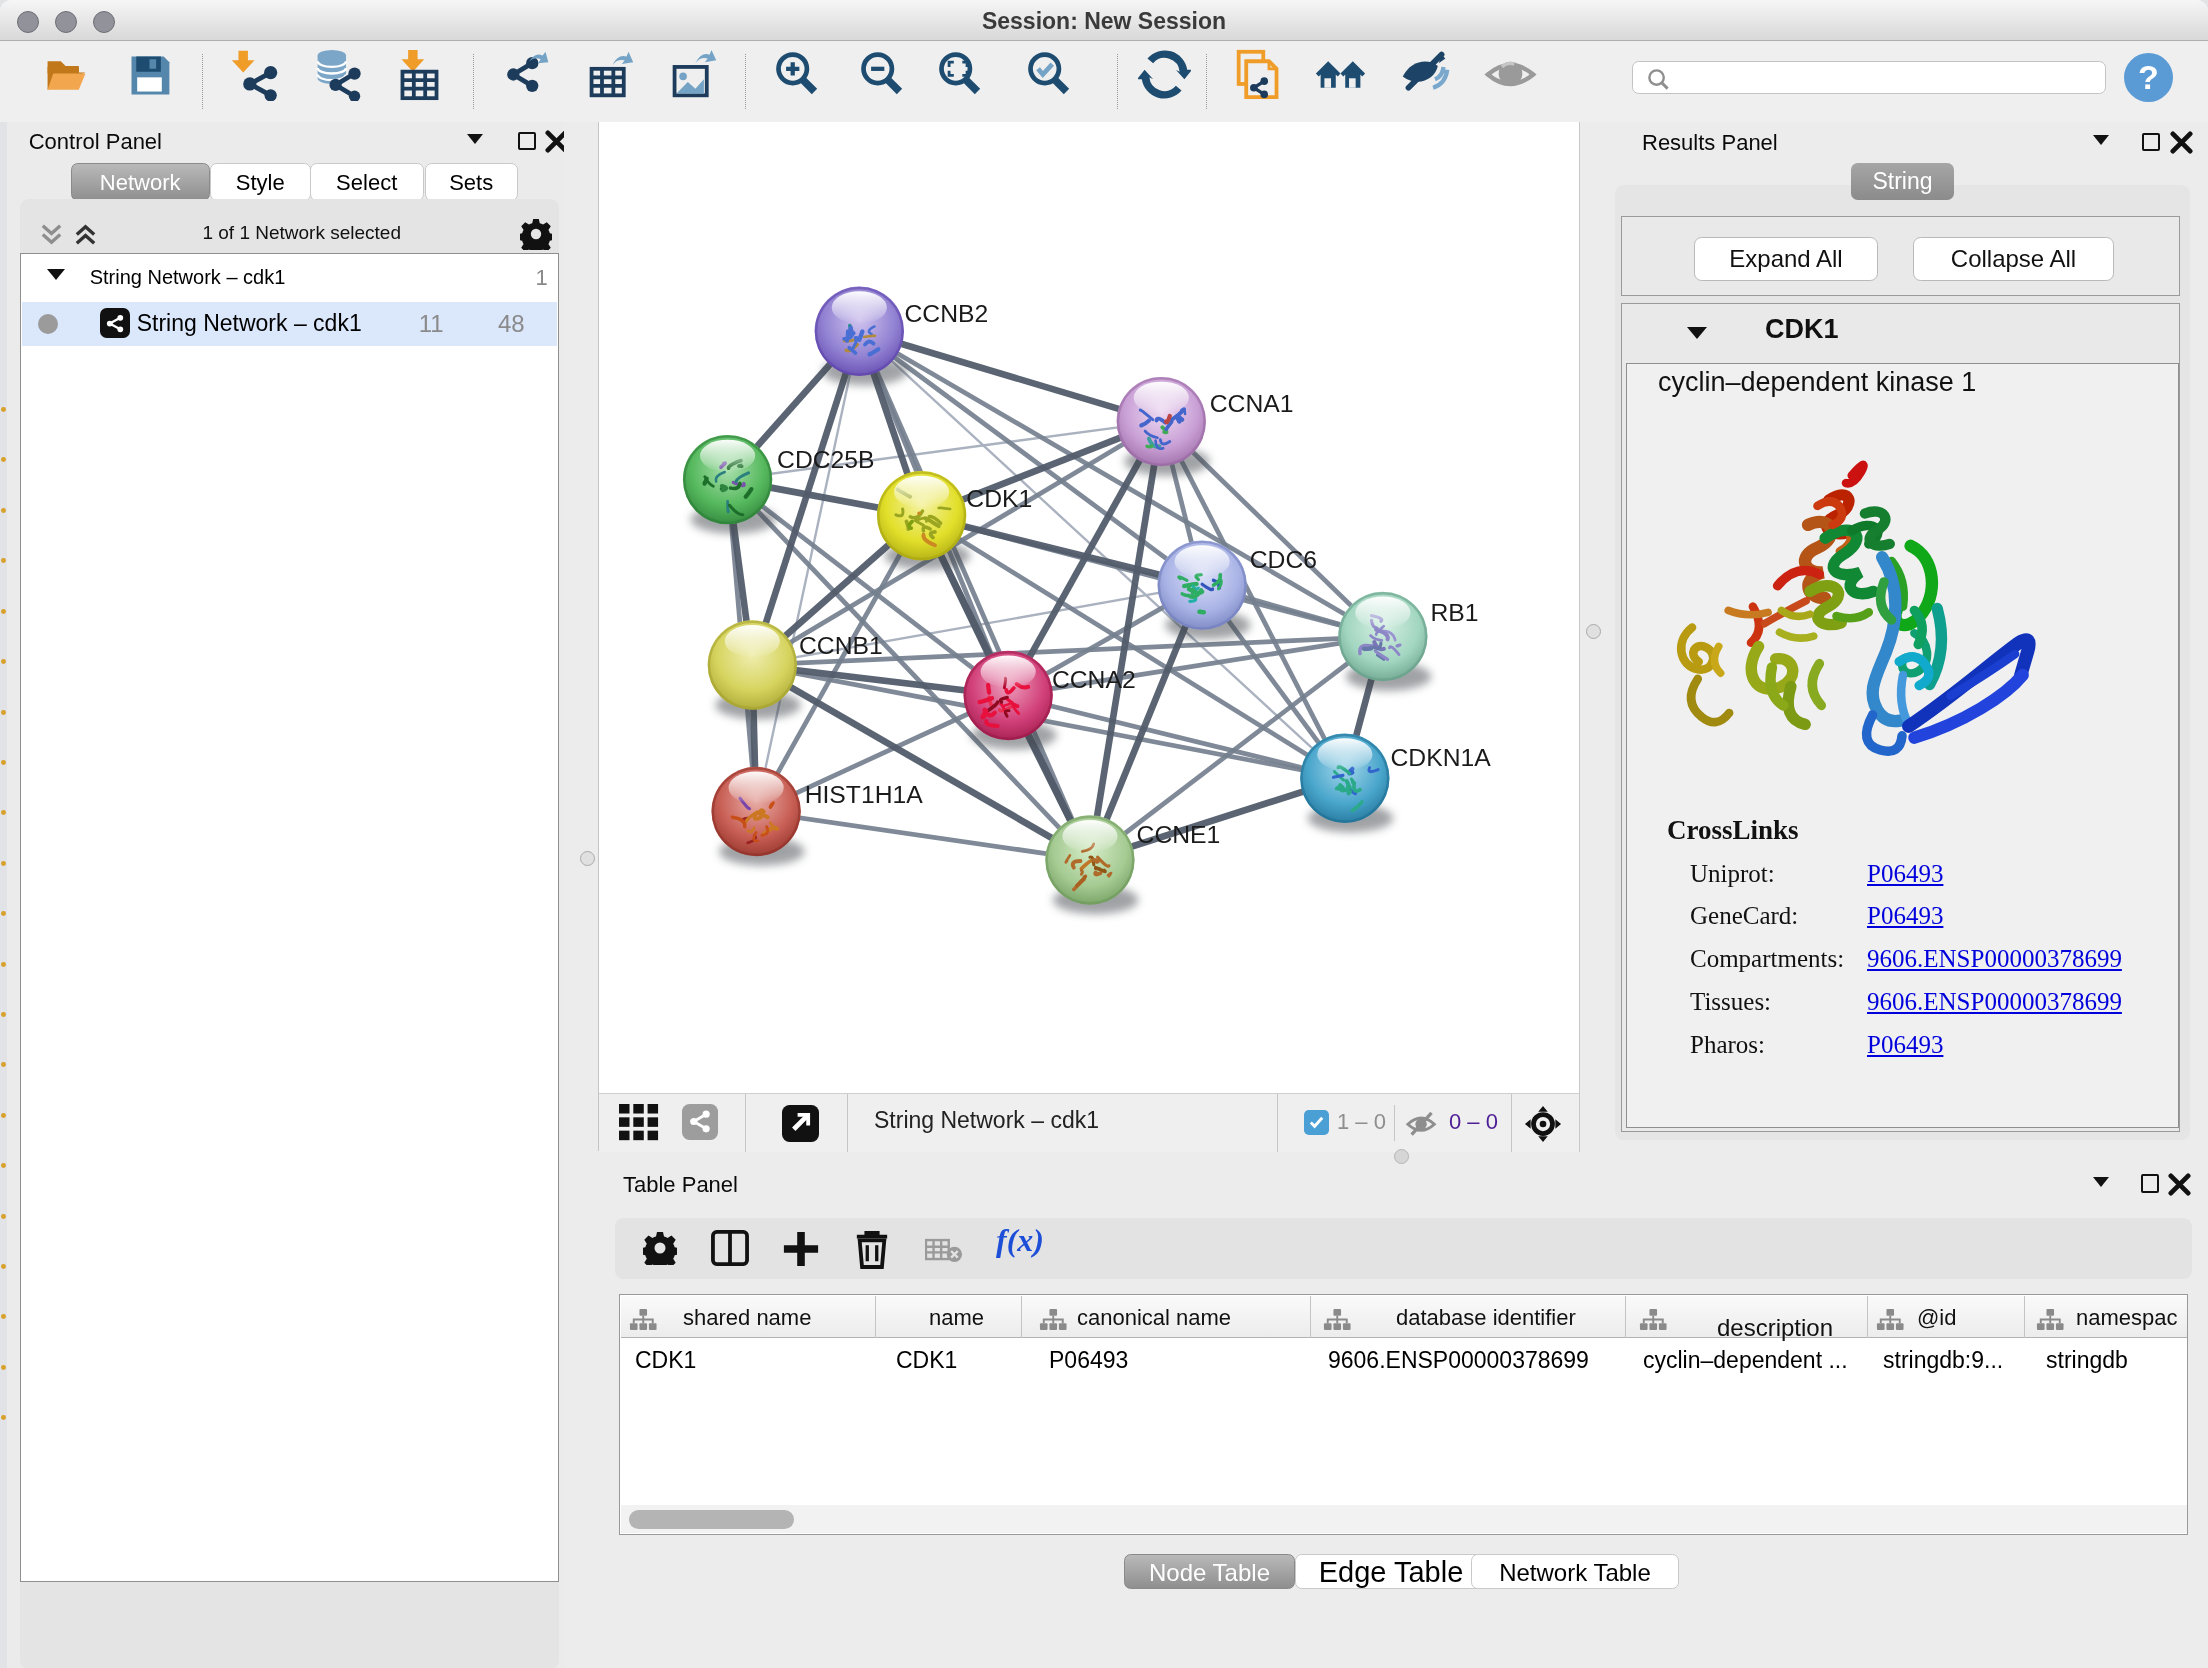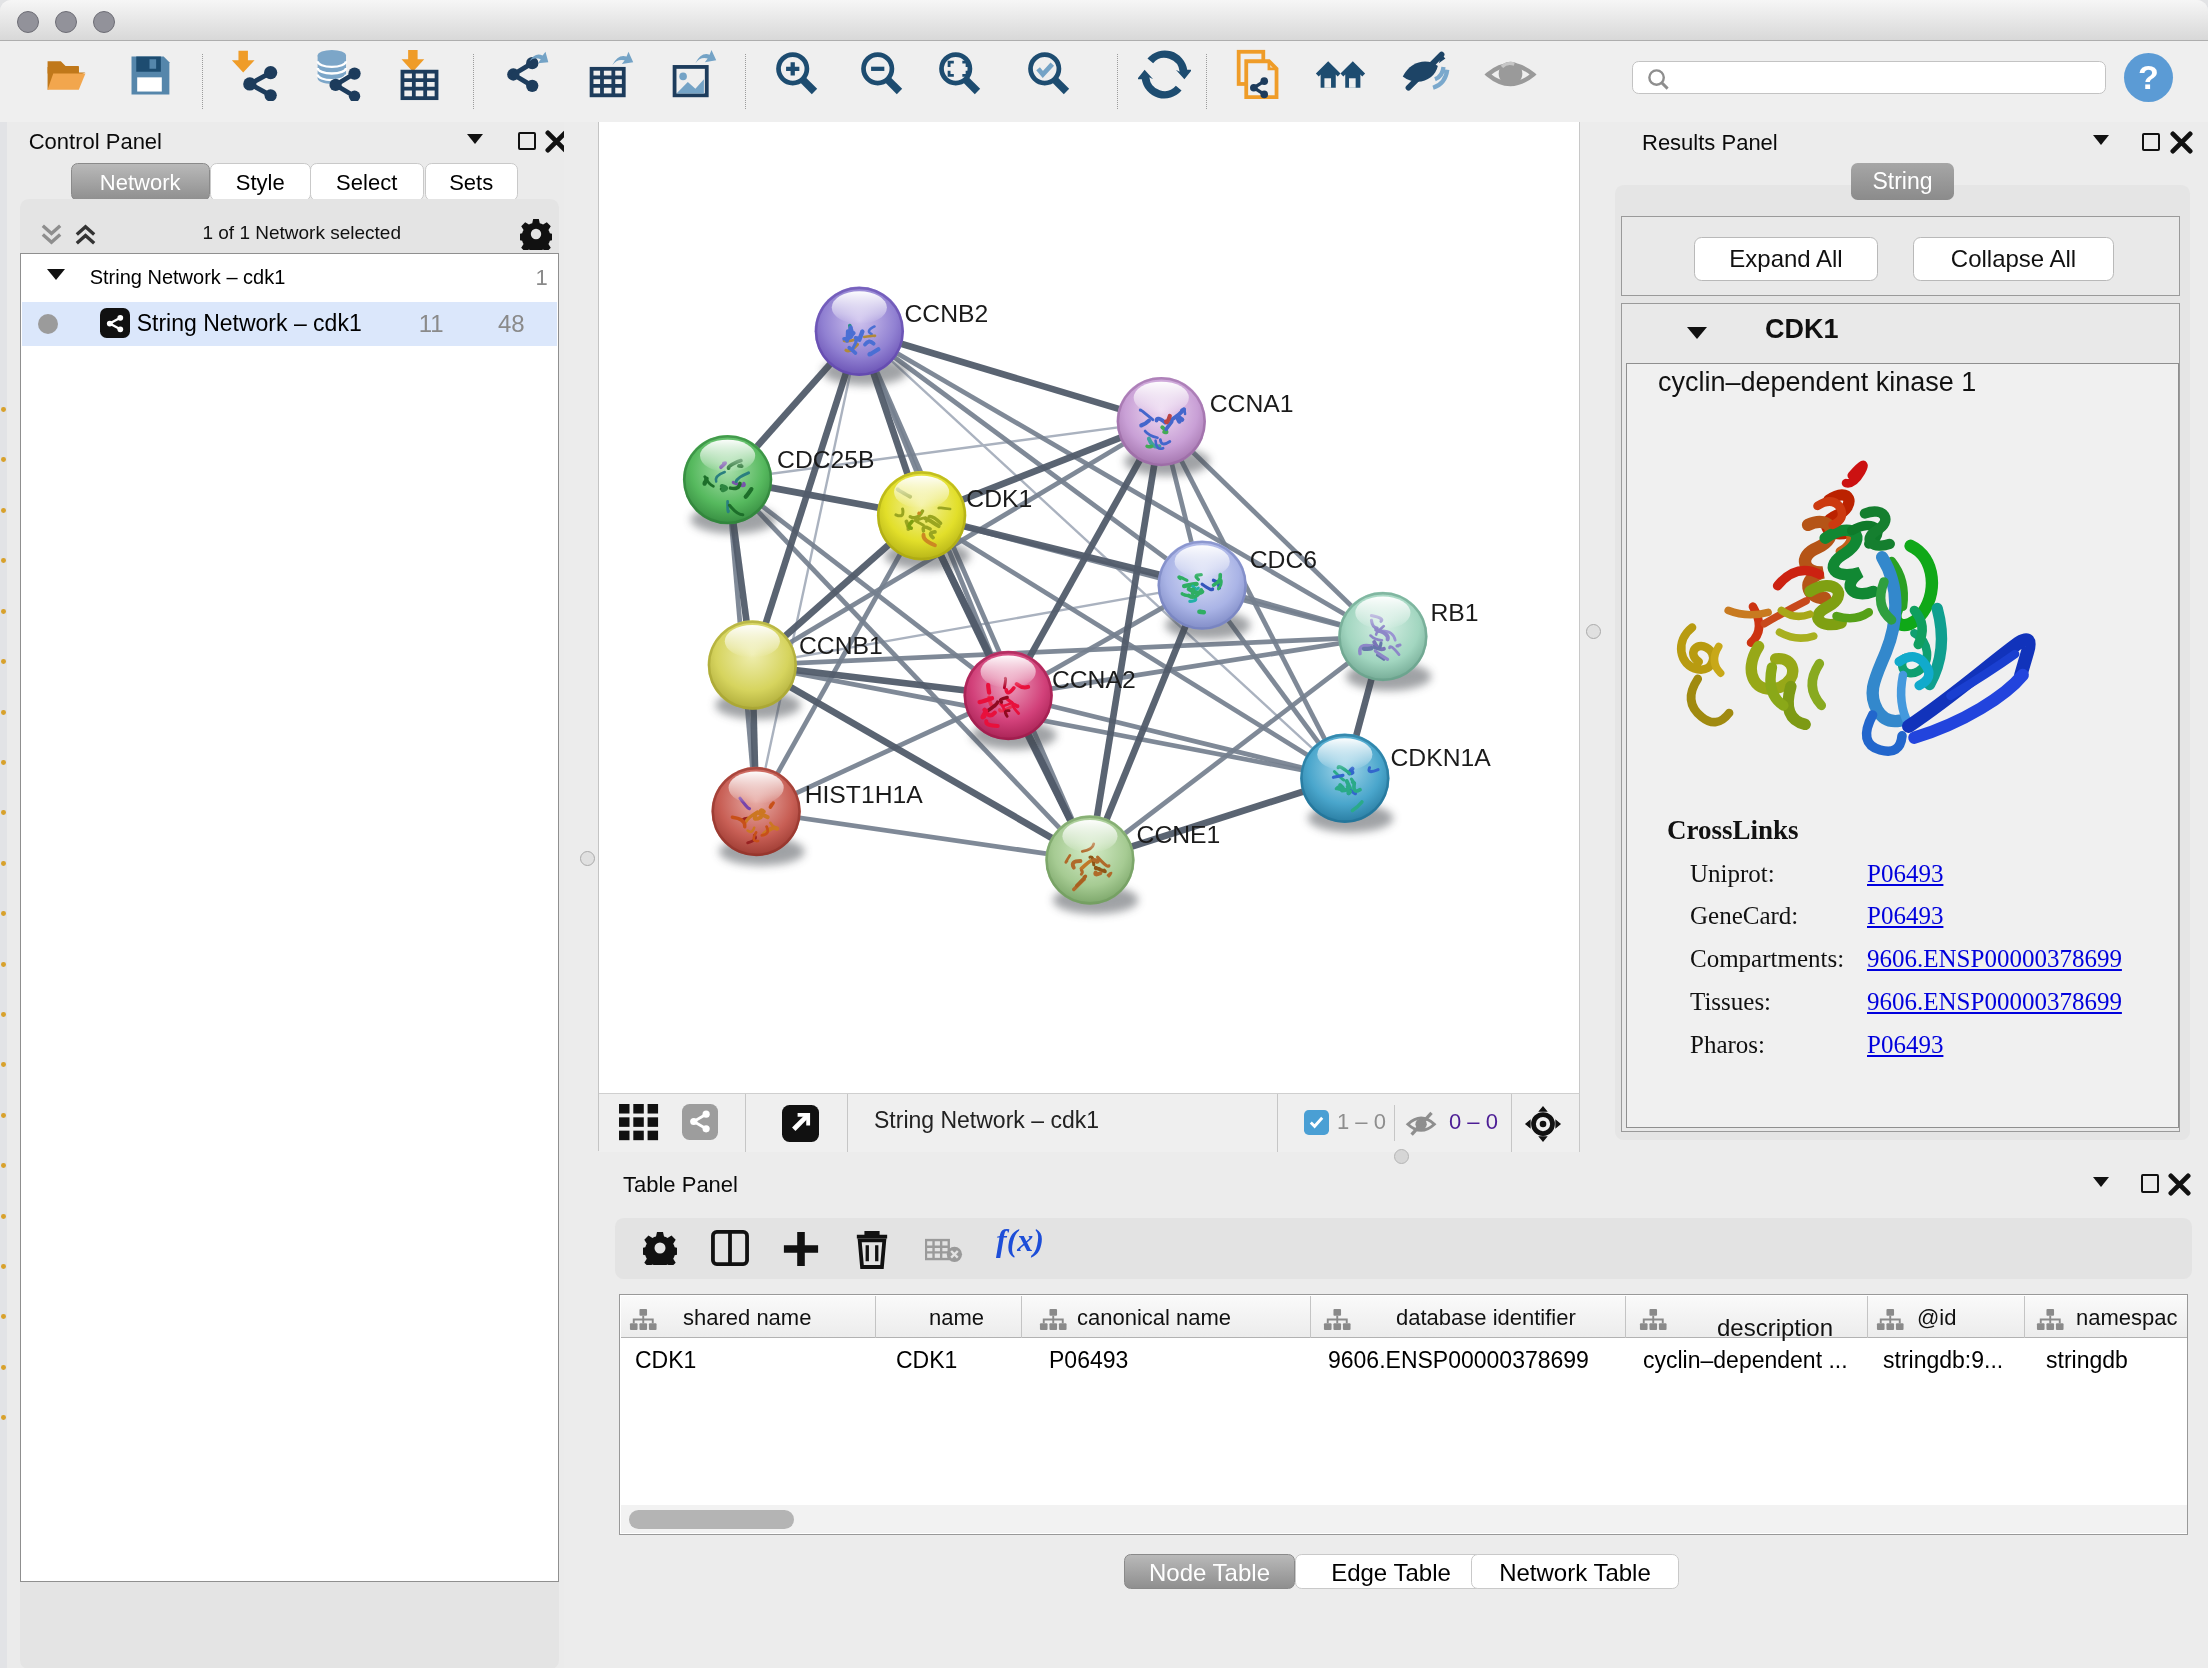--- a/index.html
+++ b/index.html
@@ -45,20 +45,21 @@
   #statusbar{position:absolute;left:0;top:1610px;width:2208px;height:58px;background:#ececec;
      border-top:1px solid #c9c9c9;}
 </style>
 </head>
 <body>
 <div id="win">
   <div id="titlebar">
     <div class="tl" style="left:17px;"></div>
     <div class="tl" style="left:55px;"></div>
     <div class="tl" style="left:93px;"></div>
+    <div id="title">Session: New Session</div>
   </div>
   <div id="toolbar">
     <svg class="ticon" style="left:40px" viewBox="0 0 56 56">
       <path d="M8 14 h14 l5 5 h14 v8 H8 z" fill="#c0781a"></path>
       <path d="M8 44 V20 h33 v6 h7 z" fill="#c0781a"></path>
       <path d="M14 27 h34 l-7 17 H8 z" fill="#f2a64d"></path>
     </svg>
     <svg class="ticon" style="left:123px" viewBox="0 0 56 56">
       <path d="M9 9 h34 l6 6 v34 H9 z" fill="#5586ab"></path>
       <path d="M14 9 h26 v16 H14 z" fill="#1d4c70"></path>
@@ -847,21 +848,21 @@
     <div class="abs" style="left:38px;top:185px;font-size:23px;color:#000;">CDK1</div>
     <div class="abs" style="left:299px;top:185px;font-size:23px;color:#000;">CDK1</div>
     <div class="abs" style="left:452px;top:185px;font-size:23px;color:#000;">P06493</div>
     <div class="abs" style="left:731px;top:185px;font-size:23px;color:#000;">9606.ENSP00000378699</div>
     <div class="abs" style="left:1046px;top:185px;font-size:23px;color:#000;">cyclin–dependent ...</div>
     <div class="abs" style="left:1286px;top:185px;font-size:23px;color:#000;">stringdb:9...</div>
     <div class="abs" style="left:1449px;top:185px;font-size:23px;color:#000;">stringdb</div>
     <div class="abs" style="left:24px;top:343px;width:1566px;height:27.6px;background:#f2f2f2;"></div>
     <div class="abs" style="left:32px;top:348px;width:165px;height:19px;border-radius:9.5px;background:#b4b4b4;"></div>
     <div class="tab tabsel" style="left:527px;top:392px;width:171px;height:35px;line-height:35px;border-radius:6.7px;font-size:24px;">Node Table</div>
-    <div class="tab" style="left:698px;top:392px;width:192px;height:35px;line-height:35px;border-radius:6.7px;font-size:24px;">Edge Table</div>
+    <div class="tab" style="left:698px;top:392px;width:192px;height:35px;line-height:35px;border-radius:6.7px;font-size:29px;">Edge Table</div>
     <div class="tab" style="left:874px;top:392px;width:208px;height:35px;line-height:35px;border-radius:6.7px;font-size:24px;">Network Table</div>
   </div>
   <div class="abs" style="left:564px;top:122px;width:35px;height:1029px;background:#ececec;border-right:1px solid #c4c4c4;box-sizing:border-box;"></div>
   <div class="abs" style="left:580px;top:851px;width:15px;height:15px;border-radius:50%;background:#e0e0e0;border:1.4px solid #aaa;box-sizing:border-box;"></div>
   <div class="abs" style="left:1586px;top:624px;width:15px;height:15px;border-radius:50%;background:#e0e0e0;border:1.4px solid #aaa;box-sizing:border-box;"></div>
   <div class="abs" style="left:1394px;top:1149px;width:15px;height:15px;border-radius:50%;background:#d6d6d6;border:1.4px solid #b5b5b5;box-sizing:border-box;"></div>
 </div>
 
 
 </body></html>

